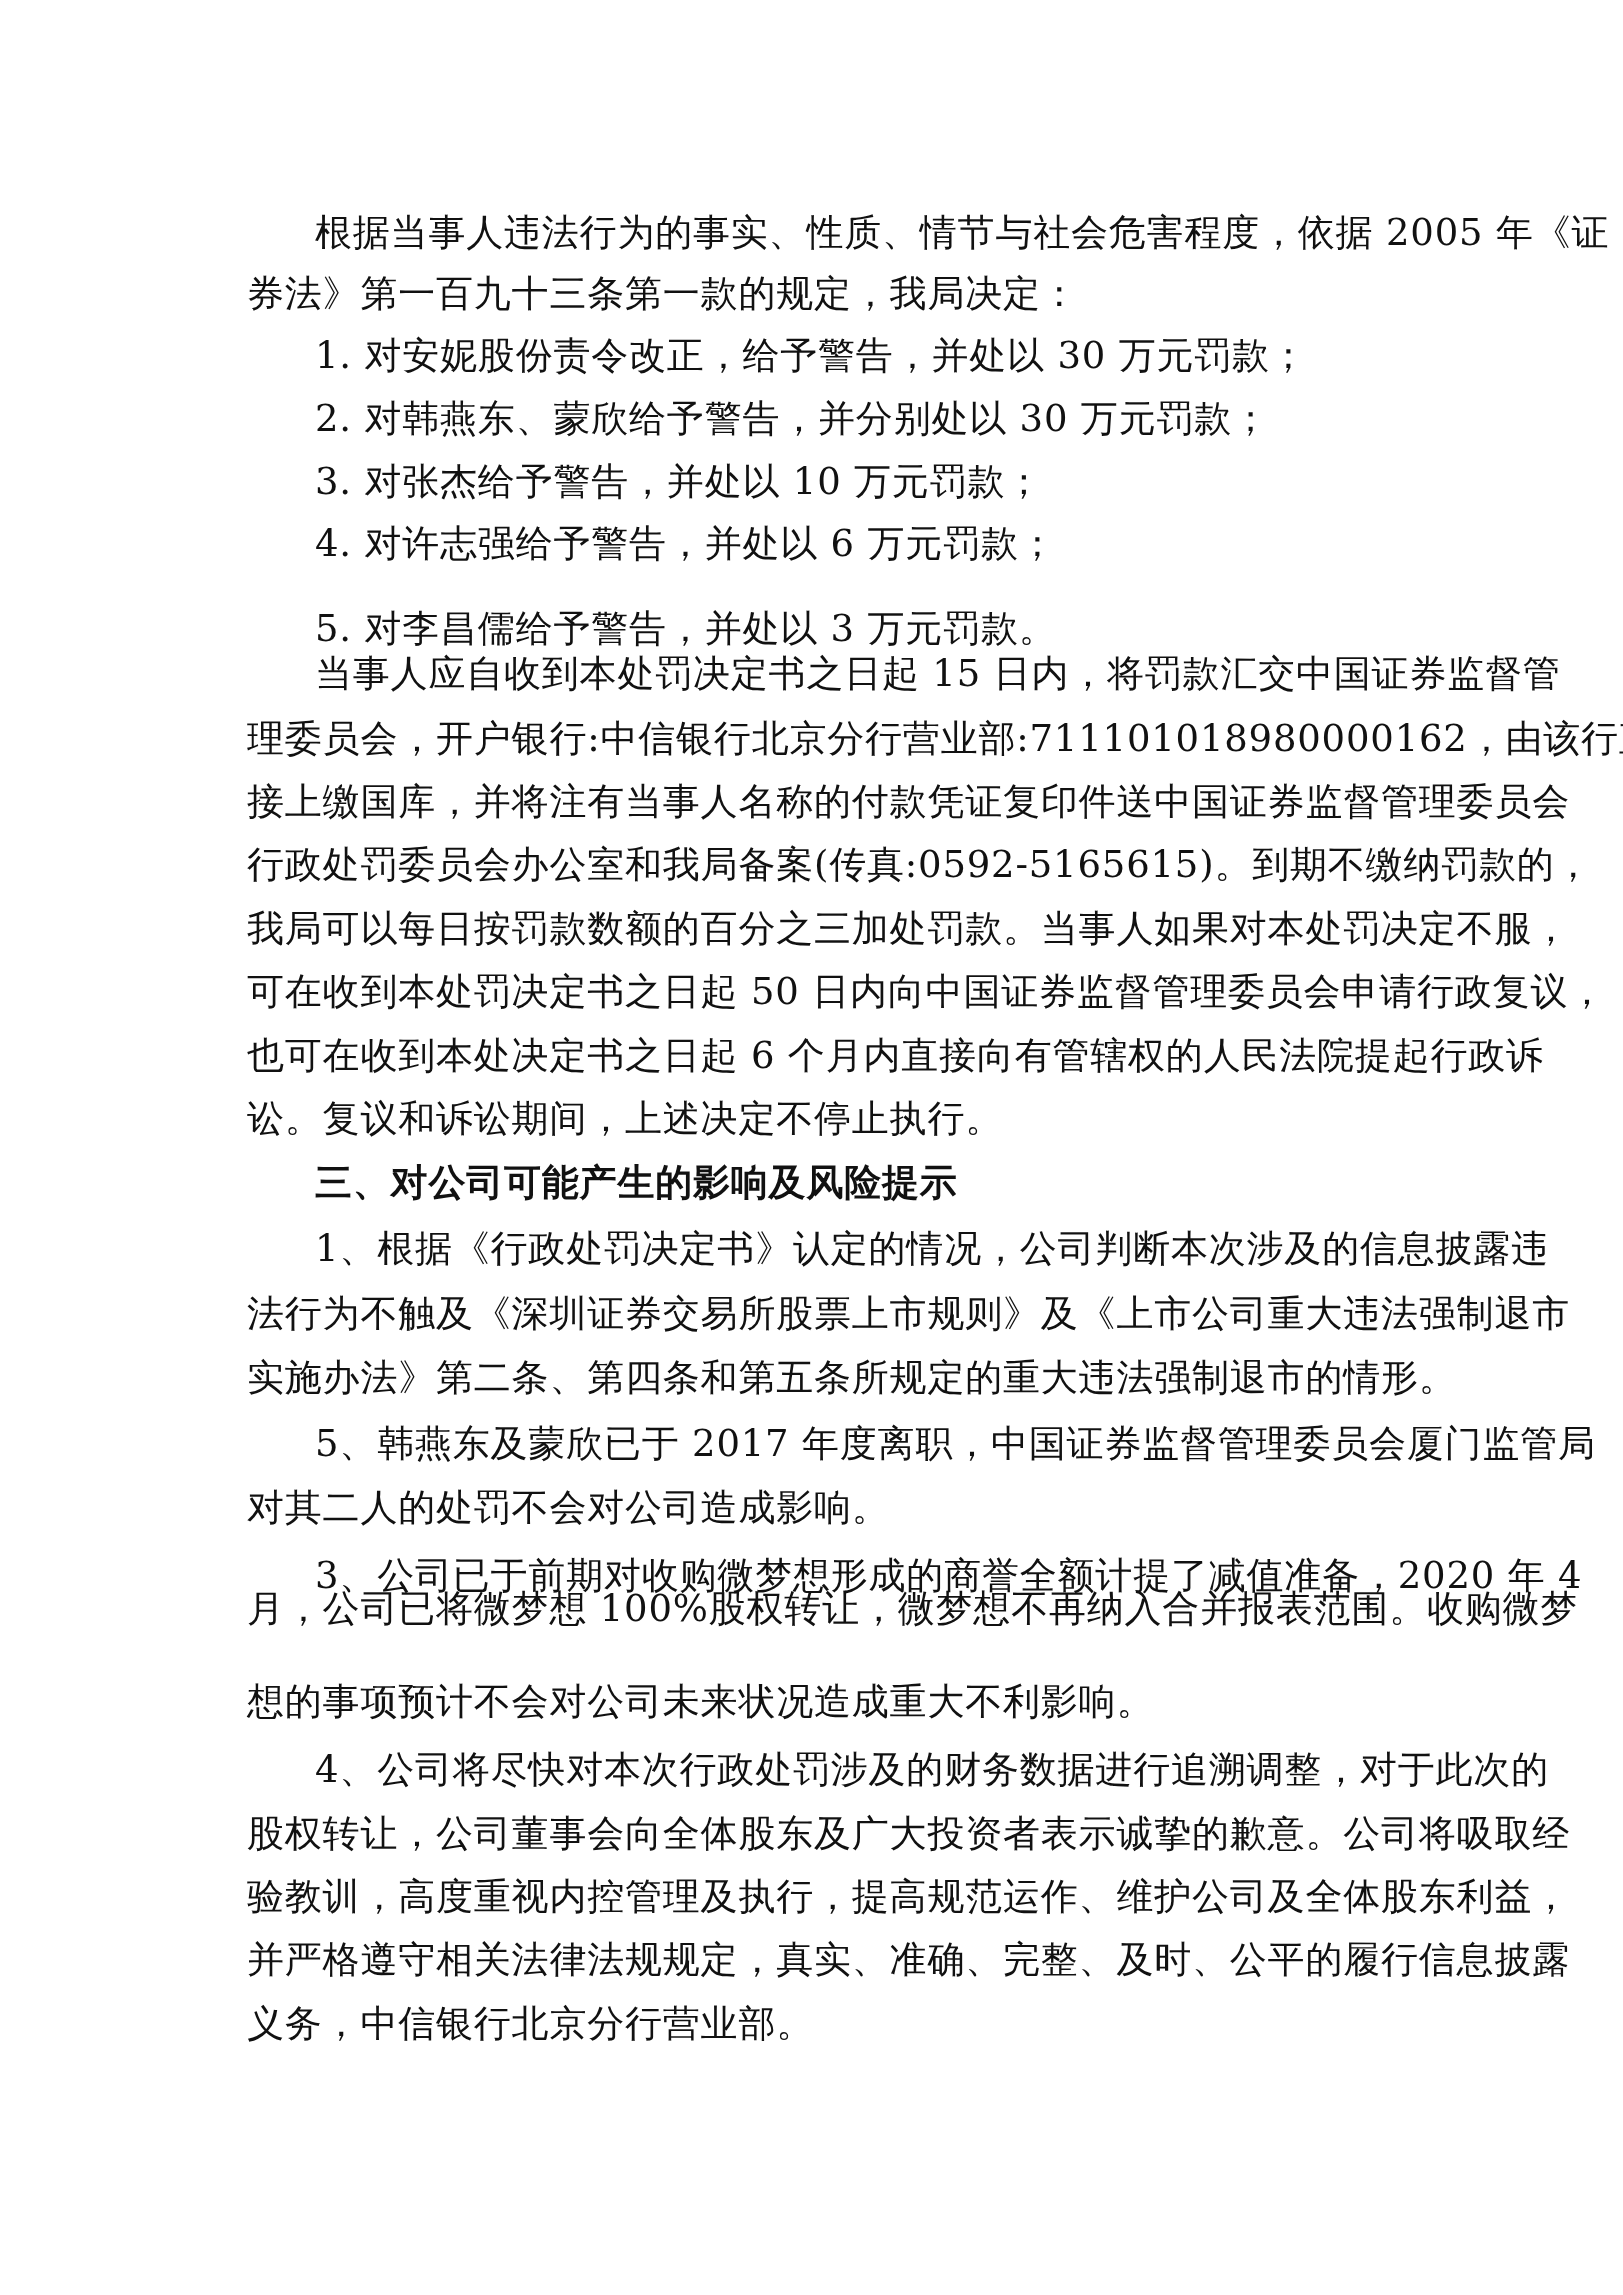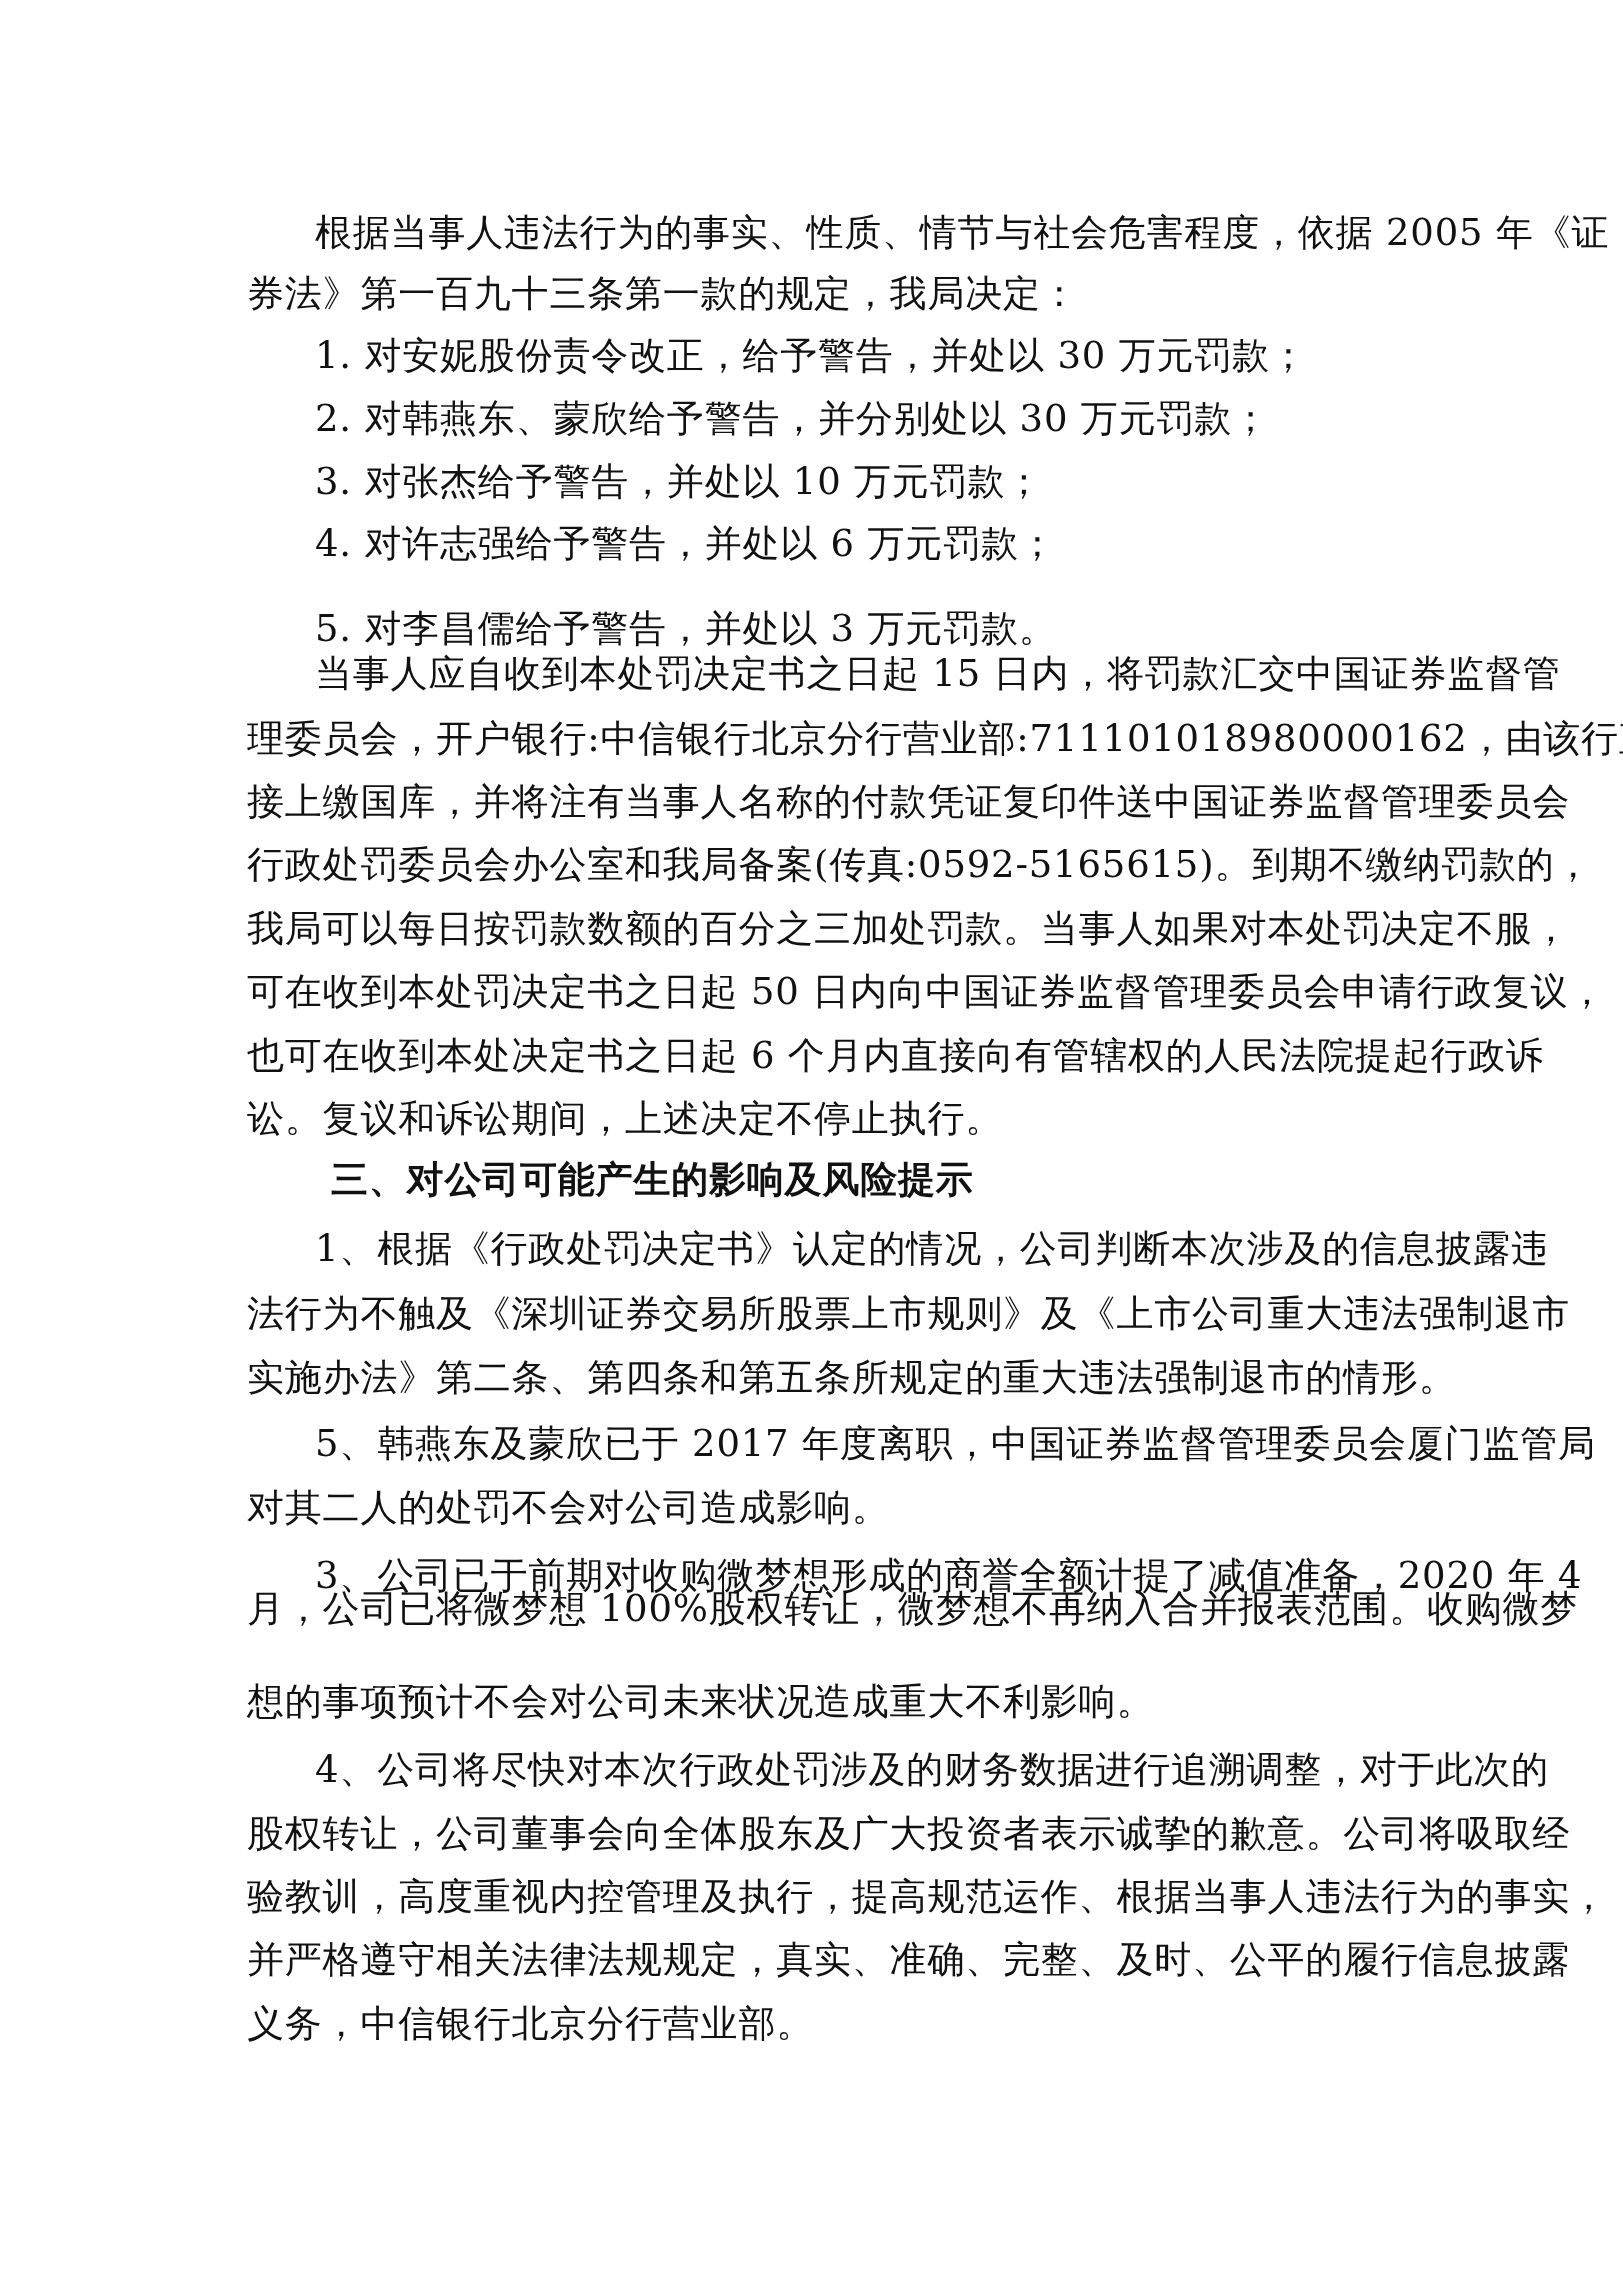--- a/index.html
+++ b/index.html
@@ -25,24 +25,23 @@
     position: absolute;
     left: 0;
     height: 63px;
     line-height: 63px;
     font-size: 37px;
     white-space: nowrap;
     letter-spacing: 0.8px;
   }
   .indent { left: 68px; }
   .heading {
-    font-family: Liberation Mono, monospace;
+    font-family: Liberation Sans, sans-serif;
     font-weight: bold;
     font-size: 37px;
-    margin-left: 16px;
   }
 </style>
 </head>
 <body>
 
 <div class="page">
 
   <div class="line indent" style="top:0px">根据当事人违法行为的事实、性质、情节与社会危害程度，依据 2005 年《证</div>
   <div class="line" style="top:61px">券法》第一百九十三条第一款的规定，我局决定：</div>
 
@@ -69,18 +68,18 @@
 
   <div class="line indent" style="top:1211px">5、韩燕东及蒙欣已于 2017 年度离职，中国证券监督管理委员会厦门监管局</div>
   <div class="line" style="top:1275px">对其二人的处罚不会对公司造成影响。</div>
 
   <div class="line indent" style="top:1343px">3、公司已于前期对收购微梦想形成的商誉全额计提了减值准备，2020 年 4</div>
   <div class="line" style="top:1376px">月，公司已将微梦想 100%股权转让，微梦想不再纳入合并报表范围。收购微梦</div>
   <div class="line" style="top:1469px">想的事项预计不会对公司未来状况造成重大不利影响。</div>
 
   <div class="line indent" style="top:1537px">4、公司将尽快对本次行政处罚涉及的财务数据进行追溯调整，对于此次的</div>
   <div class="line" style="top:1601px">股权转让，公司董事会向全体股东及广大投资者表示诚挚的歉意。公司将吸取经</div>
-  <div class="line" style="top:1664px">验教训，高度重视内控管理及执行，提高规范运作、根据当事人违法行为的事实，</div>
+  <div class="line" style="top:1664px">验教训，高度重视内控管理及执行，提高规范运作、维护公司及全体股东利益，</div>
   <div class="line" style="top:1727px">并严格遵守相关法律法规规定，真实、准确、完整、及时、公平的履行信息披露</div>
   <div class="line" style="top:1791px">义务，中信银行北京分行营业部。</div>
 
 </div>
 
 
 </body></html>

